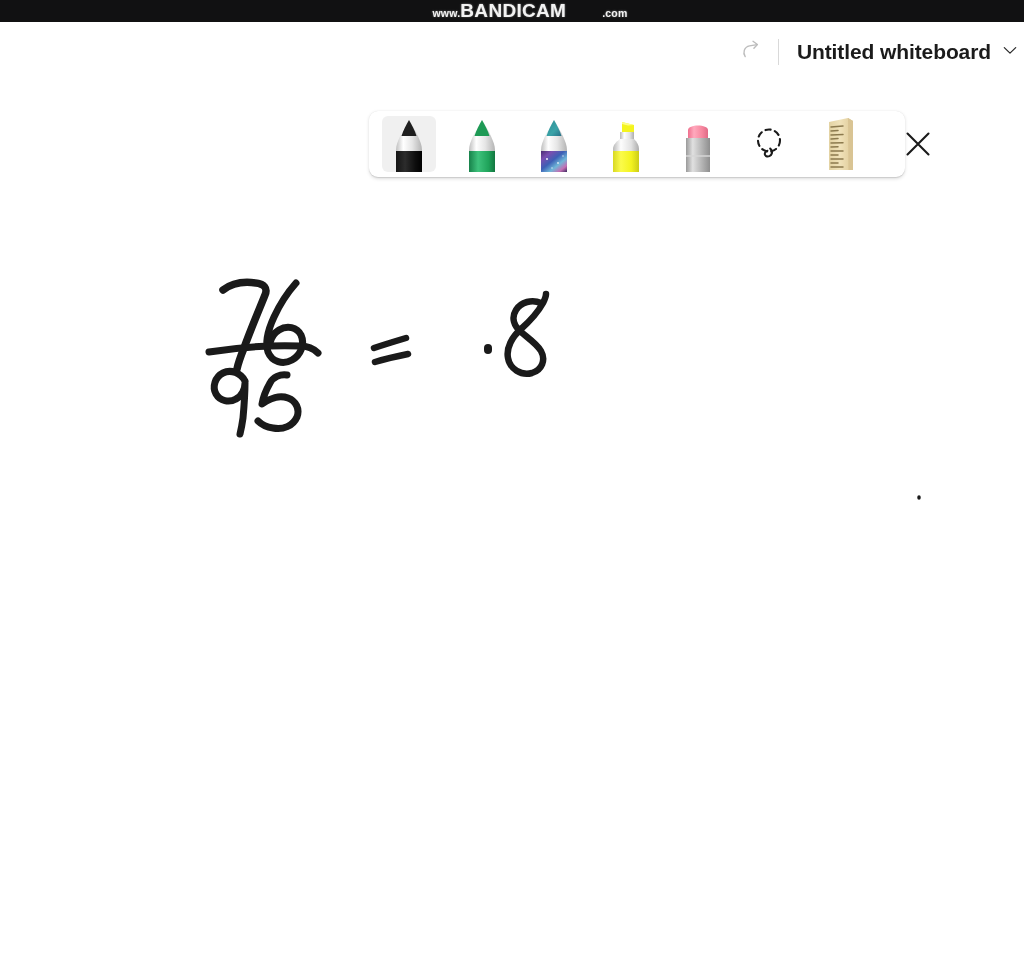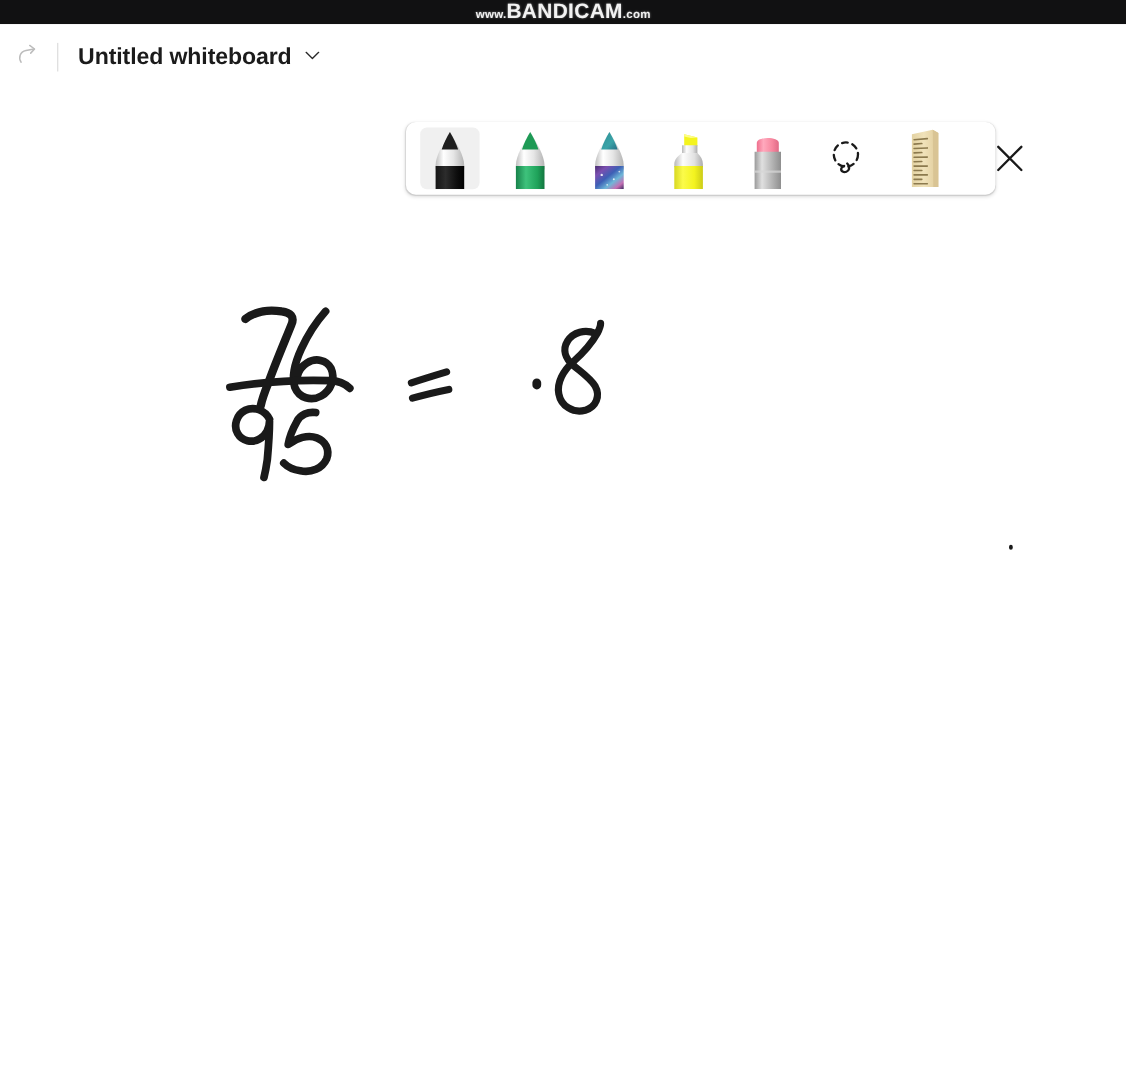--- a/index.html
+++ b/index.html
@@ -38,34 +38,35 @@
     line-height: 22px;
     text-align: center;
     color: #f2f2f2;
     font-family: "Liberation Sans", "DejaVu Sans", sans-serif;
     font-weight: bold;
     font-size: 15px;
     letter-spacing: 0.3px;
     white-space: nowrap;
     text-shadow: 0 0 2px rgba(255,255,255,0.55), 0 1px 1px rgba(0,0,0,0.9);
   }
-  .watermark-text .wm-small { font-size: 10.5px; letter-spacing: 0.2px; }
+  .watermark-text .wm-small { font-size: 10.5px; letter-spacing: 0.2px; margin-left: 36px; }
   .watermark-text .wm-big { font-size: 19px; }
 
   
   .header {
     position: absolute;
     top: 22px; left: 0;
     width: 1024px;
     height: 61px;
     background: #ffffff;
     border-bottom: 1px solid #ebebeb;
     display: flex;
     align-items: center;
     padding-left: 8px;
+    justify-content: flex-end;
   }
   .redo-button {
     width: 34px; height: 34px;
     display: flex; align-items: center; justify-content: center;
     border-radius: 4px;
     cursor: default;
     flex: 0 0 auto;
   }
   .header-divider {
     width: 1px;

